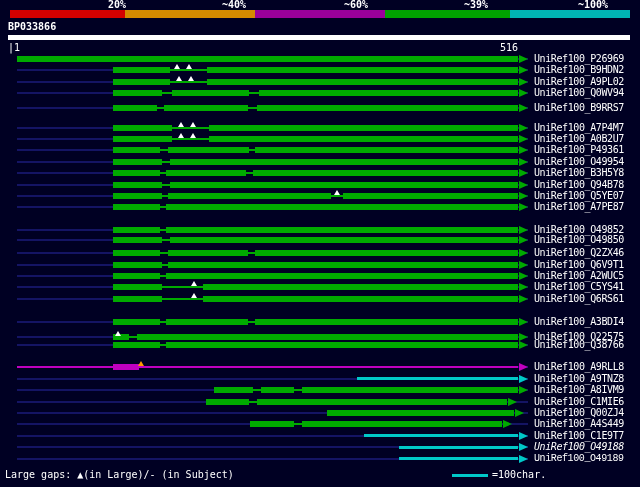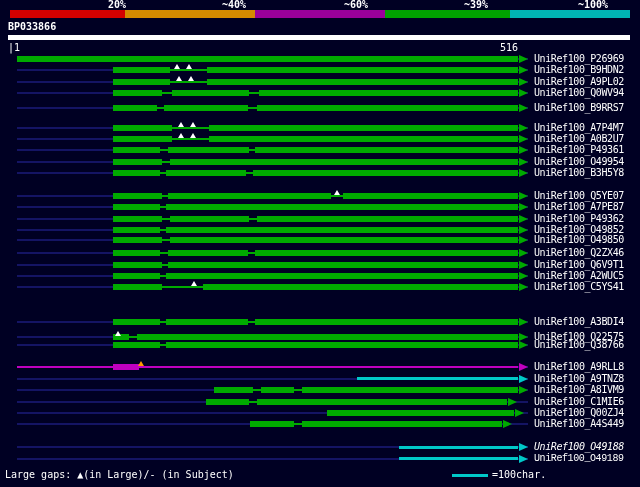--- a/index.html
+++ b/index.html
@@ -148,20 +148,30 @@
         <div class="baseline" style="left: 17px; width: 511px; top: 4px; background: rgb(20, 20, 100);"></div>
         <div class="bar">
           <div class="thin" style="left: 113.309px; width: 404.691px; top: 4px; height: 2px; background: rgb(0, 170, 0);"></div>
           <div class="thick" style="left: 113.309px; width: 46.6951px; background: rgb(0, 170, 0);"></div>
           <div class="thick" style="left: 165.841px; width: 79.7709px; background: rgb(0, 170, 0);"></div>
           <div class="thick" style="left: 253.394px; width: 264.606px; background: rgb(0, 170, 0);"></div>
           <div class="arrow" style="left: 519px; top: 1px; border-left: 9px solid rgb(0, 170, 0);"></div>
         </div>
         <div class="hit-label">UniRef100_B3H5Y8</div>
       </div>
+      <div class="row" style="top: 179.62px;">
+        <div class="baseline" style="left: 17px; width: 511px; top: 4px; background: rgb(20, 20, 100);"></div>
+        <div class="bar">
+          <div class="thin" style="left: 113.309px; width: 404.691px; top: 4px; height: 2px; background: rgb(0, 170, 0);"></div>
+          <div class="thick" style="left: 113.309px; width: 48.6408px; background: rgb(0, 170, 0);"></div>
+          <div class="thick" style="left: 169.732px; width: 348.268px; background: rgb(0, 170, 0);"></div>
+          <div class="arrow" style="left: 519px; top: 1px; border-left: 9px solid rgb(0, 170, 0);"></div>
+        </div>
+        <div class="hit-label">UniRef100_Q94B78</div>
+      </div>
       <div class="row" style="top: 191.04px;">
         <div class="baseline" style="left: 17px; width: 511px; top: 4px; background: rgb(20, 20, 100);"></div>
         <div class="bar">
           <div class="thin" style="left: 113.309px; width: 404.691px; top: 4px; height: 2px; background: rgb(0, 170, 0);"></div>
           <div class="thick" style="left: 113.309px; width: 48.6408px; background: rgb(0, 170, 0);"></div>
           <div class="thick" style="left: 167.786px; width: 163.433px; background: rgb(0, 170, 0);"></div>
           <div class="thick" style="left: 342.893px; width: 175.107px; background: rgb(0, 170, 0);"></div>
           <div class="arrow" style="left: 519px; top: 1px; border-left: 9px solid rgb(0, 170, 0);"></div>
         </div>
         <div class="marker" style="left: 334.056px; top: -1px; border-bottom: 5px solid rgb(255, 255, 255);"></div>
@@ -170,31 +180,20 @@
       <div class="row" style="top: 202.46px;">
         <div class="baseline" style="left: 17px; width: 511px; top: 4px; background: rgb(20, 20, 100);"></div>
         <div class="bar">
           <div class="thin" style="left: 113.309px; width: 404.691px; top: 4px; height: 2px; background: rgb(0, 170, 0);"></div>
           <div class="thick" style="left: 113.309px; width: 46.6951px; background: rgb(0, 170, 0);"></div>
           <div class="thick" style="left: 165.841px; width: 352.159px; background: rgb(0, 170, 0);"></div>
           <div class="arrow" style="left: 519px; top: 1px; border-left: 9px solid rgb(0, 170, 0);"></div>
         </div>
         <div class="hit-label">UniRef100_A7PE87</div>
       </div>
-      <div class="row" style="top: 213.88px;">
-        <div class="baseline" style="left: 17px; width: 511px; top: 4px; background: rgb(20, 20, 100);"></div>
-        <div class="bar">
-          <div class="thin" style="left: 113.309px; width: 404.691px; top: 4px; height: 2px; background: rgb(0, 170, 0);"></div>
-          <div class="thick" style="left: 113.309px; width: 48.6408px; background: rgb(0, 170, 0);"></div>
-          <div class="thick" style="left: 169.732px; width: 79.7709px; background: rgb(0, 170, 0);"></div>
-          <div class="thick" style="left: 257.285px; width: 260.715px; background: rgb(0, 170, 0);"></div>
-          <div class="arrow" style="left: 519px; top: 1px; border-left: 9px solid rgb(0, 170, 0);"></div>
-        </div>
-        <div class="hit-label">UniRef100_P49362</div>
-      </div>
       <div class="row" style="top: 225.3px;">
         <div class="baseline" style="left: 17px; width: 511px; top: 4px; background: rgb(20, 20, 100);"></div>
         <div class="bar">
           <div class="thin" style="left: 113.309px; width: 404.691px; top: 4px; height: 2px; background: rgb(0, 170, 0);"></div>
           <div class="thick" style="left: 113.309px; width: 46.6951px; background: rgb(0, 170, 0);"></div>
           <div class="thick" style="left: 165.841px; width: 352.159px; background: rgb(0, 170, 0);"></div>
           <div class="arrow" style="left: 519px; top: 1px; border-left: 9px solid rgb(0, 170, 0);"></div>
         </div>
         <div class="hit-label">UniRef100_O49852</div>
       </div>
@@ -242,20 +241,31 @@
       <div class="row" style="top: 282.4px;">
         <div class="baseline" style="left: 17px; width: 511px; top: 4px; background: rgb(20, 20, 100);"></div>
         <div class="bar">
           <div class="thin" style="left: 113.309px; width: 404.691px; top: 4px; height: 2px; background: rgb(0, 170, 0);"></div>
           <div class="thick" style="left: 113.309px; width: 48.6408px; background: rgb(0, 170, 0);"></div>
           <div class="thick" style="left: 202.808px; width: 315.192px; background: rgb(0, 170, 0);"></div>
           <div class="arrow" style="left: 519px; top: 1px; border-left: 9px solid rgb(0, 170, 0);"></div>
         </div>
         <div class="marker" style="left: 191.052px; top: -1px; border-bottom: 5px solid rgb(255, 255, 255);"></div>
         <div class="hit-label">UniRef100_C5YS41</div>
+      </div>
+      <div class="row" style="top: 293.82px;">
+        <div class="baseline" style="left: 17px; width: 511px; top: 4px; background: rgb(20, 20, 100);"></div>
+        <div class="bar">
+          <div class="thin" style="left: 113.309px; width: 404.691px; top: 4px; height: 2px; background: rgb(0, 170, 0);"></div>
+          <div class="thick" style="left: 113.309px; width: 48.6408px; background: rgb(0, 170, 0);"></div>
+          <div class="thick" style="left: 202.808px; width: 315.192px; background: rgb(0, 170, 0);"></div>
+          <div class="arrow" style="left: 519px; top: 1px; border-left: 9px solid rgb(0, 170, 0);"></div>
+        </div>
+        <div class="marker" style="left: 191.052px; top: -1px; border-bottom: 5px solid rgb(255, 255, 255);"></div>
+        <div class="hit-label">UniRef100_Q6RS61</div>
       </div>
       <div class="row" style="top: 316.66px;">
         <div class="baseline" style="left: 17px; width: 511px; top: 4px; background: rgb(20, 20, 100);"></div>
         <div class="bar">
           <div class="thin" style="left: 113.309px; width: 404.691px; top: 4px; height: 2px; background: rgb(0, 170, 0);"></div>
           <div class="thick" style="left: 113.309px; width: 46.6951px; background: rgb(0, 170, 0);"></div>
           <div class="thick" style="left: 165.841px; width: 81.7165px; background: rgb(0, 170, 0);"></div>
           <div class="thick" style="left: 255.34px; width: 262.66px; background: rgb(0, 170, 0);"></div>
           <div class="arrow" style="left: 519px; top: 1px; border-left: 9px solid rgb(0, 170, 0);"></div>
         </div>
@@ -332,20 +342,28 @@
       </div>
       <div class="row" style="top: 419.44px;">
         <div class="baseline" style="left: 17px; width: 511px; top: 4px; background: rgb(20, 20, 100);"></div>
         <div class="bar">
           <div class="thin" style="left: 249.503px; width: 252.932px; top: 4px; height: 2px; background: rgb(0, 170, 0);"></div>
           <div class="thick" style="left: 249.503px; width: 44.7495px; background: rgb(0, 170, 0);"></div>
           <div class="thick" style="left: 302.035px; width: 200.4px; background: rgb(0, 170, 0);"></div>
           <div class="arrow" style="left: 503.435px; top: 1px; border-left: 9px solid rgb(0, 170, 0);"></div>
         </div>
         <div class="hit-label">UniRef100_A4S449</div>
+      </div>
+      <div class="row" style="top: 430.86px;">
+        <div class="baseline" style="left: 17px; width: 511px; top: 4px; background: rgb(20, 20, 100);"></div>
+        <div class="bar">
+          <div class="thin" style="left: 364.295px; width: 153.705px; top: 3.5px; height: 3px; background: rgb(0, 200, 200);"></div>
+          <div class="arrow" style="left: 519px; top: 1px; border-left: 9px solid rgb(0, 200, 200);"></div>
+        </div>
+        <div class="hit-label">UniRef100_C1E9T7</div>
       </div>
       <div class="row" style="top: 442.28px; font-style: italic;">
         <div class="baseline" style="left: 17px; width: 511px; top: 4px; background: rgb(20, 20, 100);"></div>
         <div class="bar">
           <div class="thin" style="left: 399.317px; width: 118.683px; top: 3.5px; height: 3px; background: rgb(0, 200, 200);"></div>
           <div class="arrow" style="left: 519px; top: 1px; border-left: 9px solid rgb(0, 200, 200);"></div>
         </div>
         <div class="hit-label">UniRef100_O49188</div>
       </div>
       <div class="row" style="top: 453.7px; font-family: Liberation Mono, monospace;">

